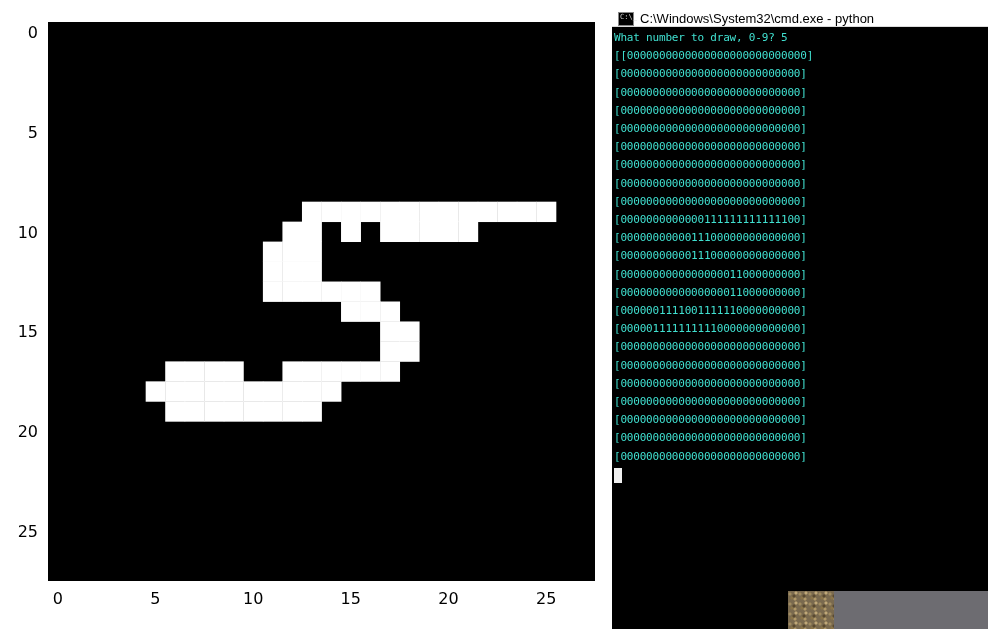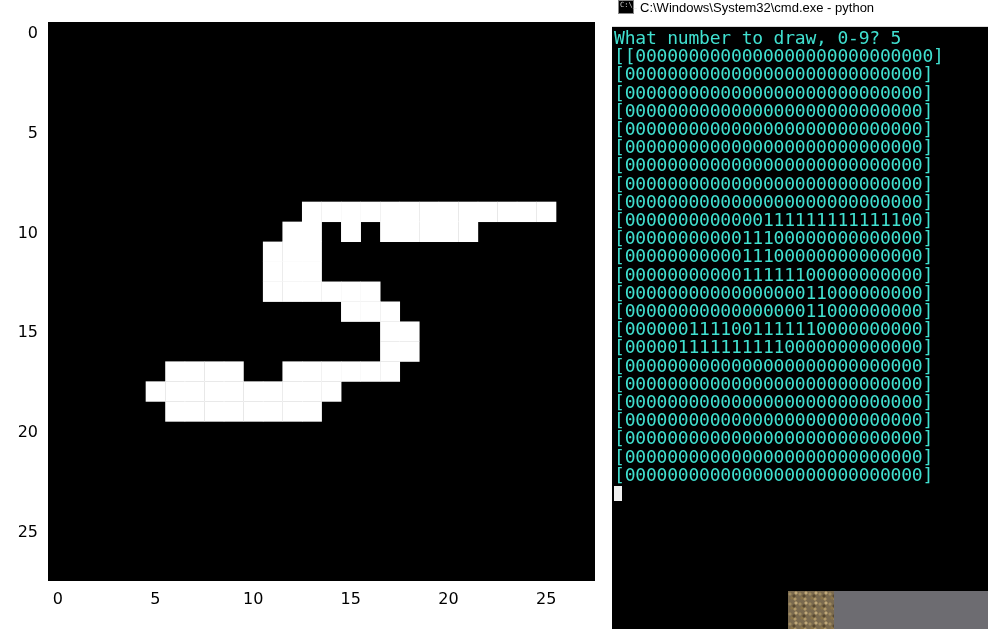--- a/index.html
+++ b/index.html
@@ -67,21 +67,21 @@
     left: 612px;
     top: 0;
     width: 376px;
     height: 629px;
   }
   .console-titlebar {
     height: 27px;
     background: #ffffff;
     border-bottom: 1px solid #dcdcdc;
     display: flex;
-    align-items: flex-start;
+    align-items: flex-end;
     padding: 0 6px;
     font-size: 13px;
     color: #000;
     gap: 6px;
   }
   .console-icon {
     width: 16px;
     height: 14px;
     background: #000;
     position: relative;
@@ -96,21 +96,21 @@
     left: 1px;
     top: 1px;
     font-family: monospace;
     line-height: 1;
   }
   .console-body {
     background: #000;
     height: 602px;
     padding: 2px 2px;
     font-family: "Lucida Console", "Consolas", monospace;
-    font-size: 18px;
+    font-size: 11px;
     color: #40e0d0;
     line-height: 18.2px;
     overflow: hidden;
     letter-spacing: -0.2px;
   }
   .console-line {
     white-space: nowrap;
   }
   .cursor-block {
     display: inline-block;
@@ -249,21 +249,20 @@
       <div class="console-line"> [0000000000000000000000000000]</div>
       <div class="console-line"> [0000000000000000000000000000]</div>
       <div class="console-line"> [0000000000000000000000000000]</div>
       <div class="console-line"> [0000000000000000000000000000]</div>
       <div class="console-line"> [0000000000000000000000000000]</div>
       <div class="console-line"> [0000000000000000000000000000]</div>
       <div class="console-line"> [0000000000000000000000000000]</div>
       <div class="console-line"> [0000000000000111111111111100]</div>
       <div class="console-line"> [0000000000011100000000000000]</div>
       <div class="console-line"> [0000000000011100000000000000]</div>
-      <div class="console-line"> [0000000000011111100000000000]</div>
       <div class="console-line"> [0000000000000000011000000000]</div>
       <div class="console-line"> [0000000000000000011000000000]</div>
       <div class="console-line"> [0000001111001111110000000000]</div>
       <div class="console-line"> [0000011111111110000000000000]</div>
       <div class="console-line"> [0000000000000000000000000000]</div>
       <div class="console-line"> [0000000000000000000000000000]</div>
       <div class="console-line"> [0000000000000000000000000000]</div>
       <div class="console-line"> [0000000000000000000000000000]</div>
       <div class="console-line"> [0000000000000000000000000000]</div>
       <div class="console-line"> [0000000000000000000000000000]</div>

